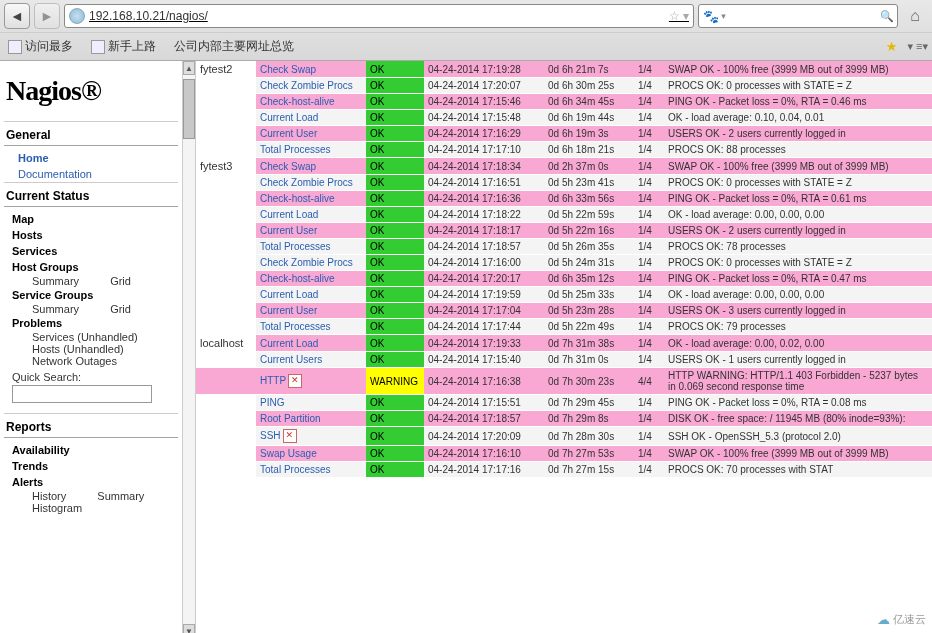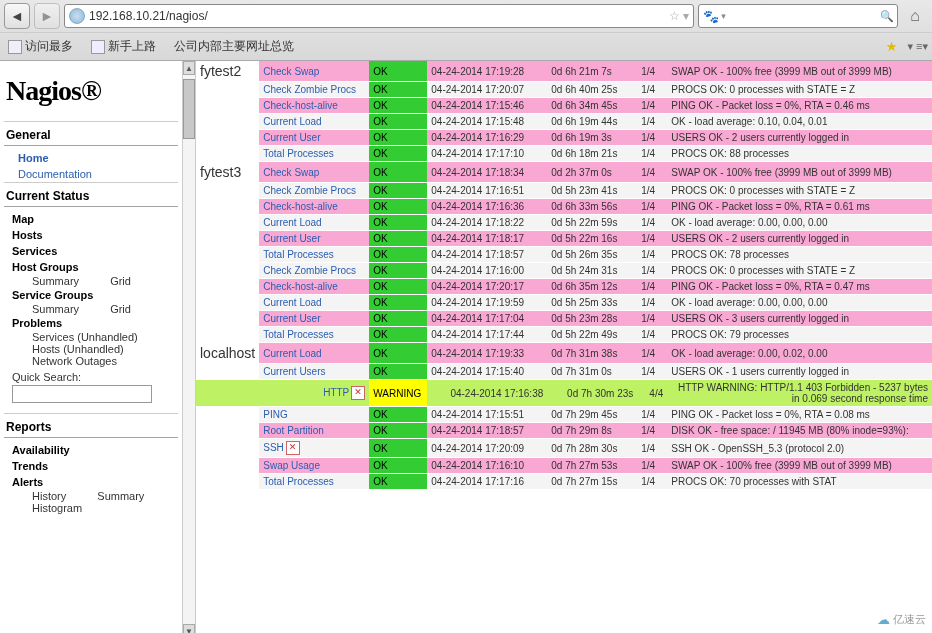--- a/index.html
+++ b/index.html
@@ -1,21 +1,21 @@
 <!DOCTYPE html>
 <html><head>
 <meta charset="utf-8">
 <style>
 * { margin: 0; padding: 0; box-sizing: border-box; }
 body { font-family: Verdana, Arial, sans-serif; font-size: 11px; background: #f0f0f0; }
 
 .browser-chrome { background: linear-gradient(#e8e8e8, #d8d8d8); border-bottom: 1px solid #aaa; }
 .nav-bar { display: flex; align-items: center; padding: 3px 4px; gap: 4px; }
 .nav-btn { width: 26px; height: 26px; border: 1px solid #999; border-radius: 4px; background: linear-gradient(#f8f8f8,#e0e0e0); display: flex; align-items: center; justify-content: center; font-size: 14px; color: #444; cursor: pointer; }
-.url-bar { flex: 1; display: flex; align-items: center; background: #fff; border: 1px solid #888; border-radius: 3px; height: 24px; padding: 0 4px; }
+.url-bar { flex: 1; display: flex; align-items: center; background: #fff; border: 1px solid #888; border-radius: 3px; height: 24px; padding: 0 4px; text-decoration: underline; }
 .globe { width: 16px; height: 16px; border-radius: 50%; border: 1px solid #8ab; margin-right: 4px; background: radial-gradient(#cde,#8bd); }
 .url-text { flex: 1; font-size: 12px; color: #333; }
 .url-right { display: flex; gap: 4px; color: #aaa; font-size: 12px; }
 .search-box { width: 200px; display: flex; align-items: center; background: #fff; border: 1px solid #888; border-radius: 3px; height: 24px; padding: 0 4px; }
 .paw { color: #36c; font-size: 13px; }
 .chev { color: #888; font-size: 9px; margin-left: 2px; }
 .home-btn { width: 26px; height: 26px; display: flex; align-items: center; justify-content: center; color: #666; font-size: 16px; }
 .bookmark-bar { display: flex; align-items: center; padding: 3px 4px; gap: 10px; font-size: 12px; color: #333; border-top: 1px solid #ccc; }
 .bm-item { display: flex; align-items: center; gap: 3px; padding: 2px 4px; cursor: pointer; }
 .bm-icon { width: 14px; height: 14px; border: 1px solid #999; background: #eef; }
@@ -32,33 +32,33 @@
 .qs-label { font-size: 11px; color: #333; padding: 4px 0 2px 8px; }
 .qs-input { width: 140px; margin-left: 8px; border: 1px solid #999; height: 18px; font-size: 11px; padding: 0 2px; }
 .vscroll { width: 14px; background: #e8e8e8; border-left: 1px solid #ccc; border-right: 1px solid #ccc; display: flex; flex-direction: column; }
 .vscroll-btn { height: 14px; background: #ddd; border: 1px solid #aaa; font-size: 8px; display: flex; align-items: center; justify-content: center; color: #555; }
 .vscroll-track { flex: 1; background: #f4f4f4; }
 .vscroll-thumb { height: 60px; background: #c8c8c8; border: 1px solid #999; margin-top: 4px; }
 
 .main { flex: 1; overflow: auto; background: #fff; }
 .svc-table { width: 100%; border-collapse: collapse; font-size: 10px; }
 .svc-table td { padding: 2px 4px; vertical-align: middle; text-align: left; border-bottom: 1px solid #fff; }
-.host-cell { font-size: 14px; font-weight: normal; vertical-align: top; color: #333; width: 60px; }
+.host-cell { font-size: 11px; font-weight: normal; vertical-align: top; color: #333; width: 60px; }
 .svc-cell { width: 110px; }
 .svc-link { color: #2a5db0; cursor: pointer; }
 .stat-cell { width: 58px; text-align: left; font-size: 10px; padding: 2px 4px; }
 .stat-ok { background: #33cc33; color: #000; }
 .stat-warn { background: #ffff00; color: #000; }
 .time-cell { width: 120px; color: #333; }
 .dur-cell { width: 90px; color: #333; }
 .att-cell { width: 30px; color: #333; }
 .info-cell { color: #333; }
 tr.even td:not(.host-cell):not(.stat-cell) { background: #f9a8d4; }
 tr.odd td:not(.host-cell):not(.stat-cell) { background: #f4f4f4; }
-tr.warn-row td:not(.stat-cell) { background: #bef264; text-align: right; }
+tr.warn-row td:not(.stat-cell) { background: #f9a8d4; }
 .icon-box { display: inline-block; width: 14px; height: 14px; background: #fff; border: 1px solid #c66; position: relative; vertical-align: middle; margin-left: 2px; }
 .icon-box::after { content: "✕"; color: #c33; font-size: 9px; position: absolute; top: 0; left: 2px; }
 .watermark { position: fixed; right: 6px; bottom: 6px; font-size: 11px; color: #999; display: flex; align-items: center; gap: 3px; }
 .watermark .wm-icon { color: #6ac; font-size: 13px; }
 </style>
 </head>
 <body>
 
 <div class="browser-chrome">
   <div class="nav-bar">
@@ -143,21 +143,21 @@
             <td class="time-cell">04-24-2014 17:19:28</td>
             <td class="dur-cell">0d 6h 21m 7s</td>
             <td class="att-cell">1/4</td>
             <td class="info-cell">SWAP OK - 100% free (3999 MB out of 3999 MB)</td>
           </tr>
           <tr class="odd">
             <td class="host-cell"></td>
             <td class="svc-cell"><span class="svc-link">Check Zombie Procs</span></td>
             <td class="stat-cell stat-ok">OK</td>
             <td class="time-cell">04-24-2014 17:20:07</td>
-            <td class="dur-cell">0d 6h 40m 25s</td>
+            <td class="dur-cell">0d 6h 30m 25s</td>
             <td class="att-cell">1/4</td>
             <td class="info-cell">PROCS OK: 0 processes with STATE = Z</td>
           </tr>
           <tr class="even">
             <td class="host-cell"></td>
             <td class="svc-cell"><span class="svc-link">Check-host-alive</span></td>
             <td class="stat-cell stat-ok">OK</td>
             <td class="time-cell">04-24-2014 17:15:46</td>
             <td class="dur-cell">0d 6h 34m 45s</td>
             <td class="att-cell">1/4</td>

